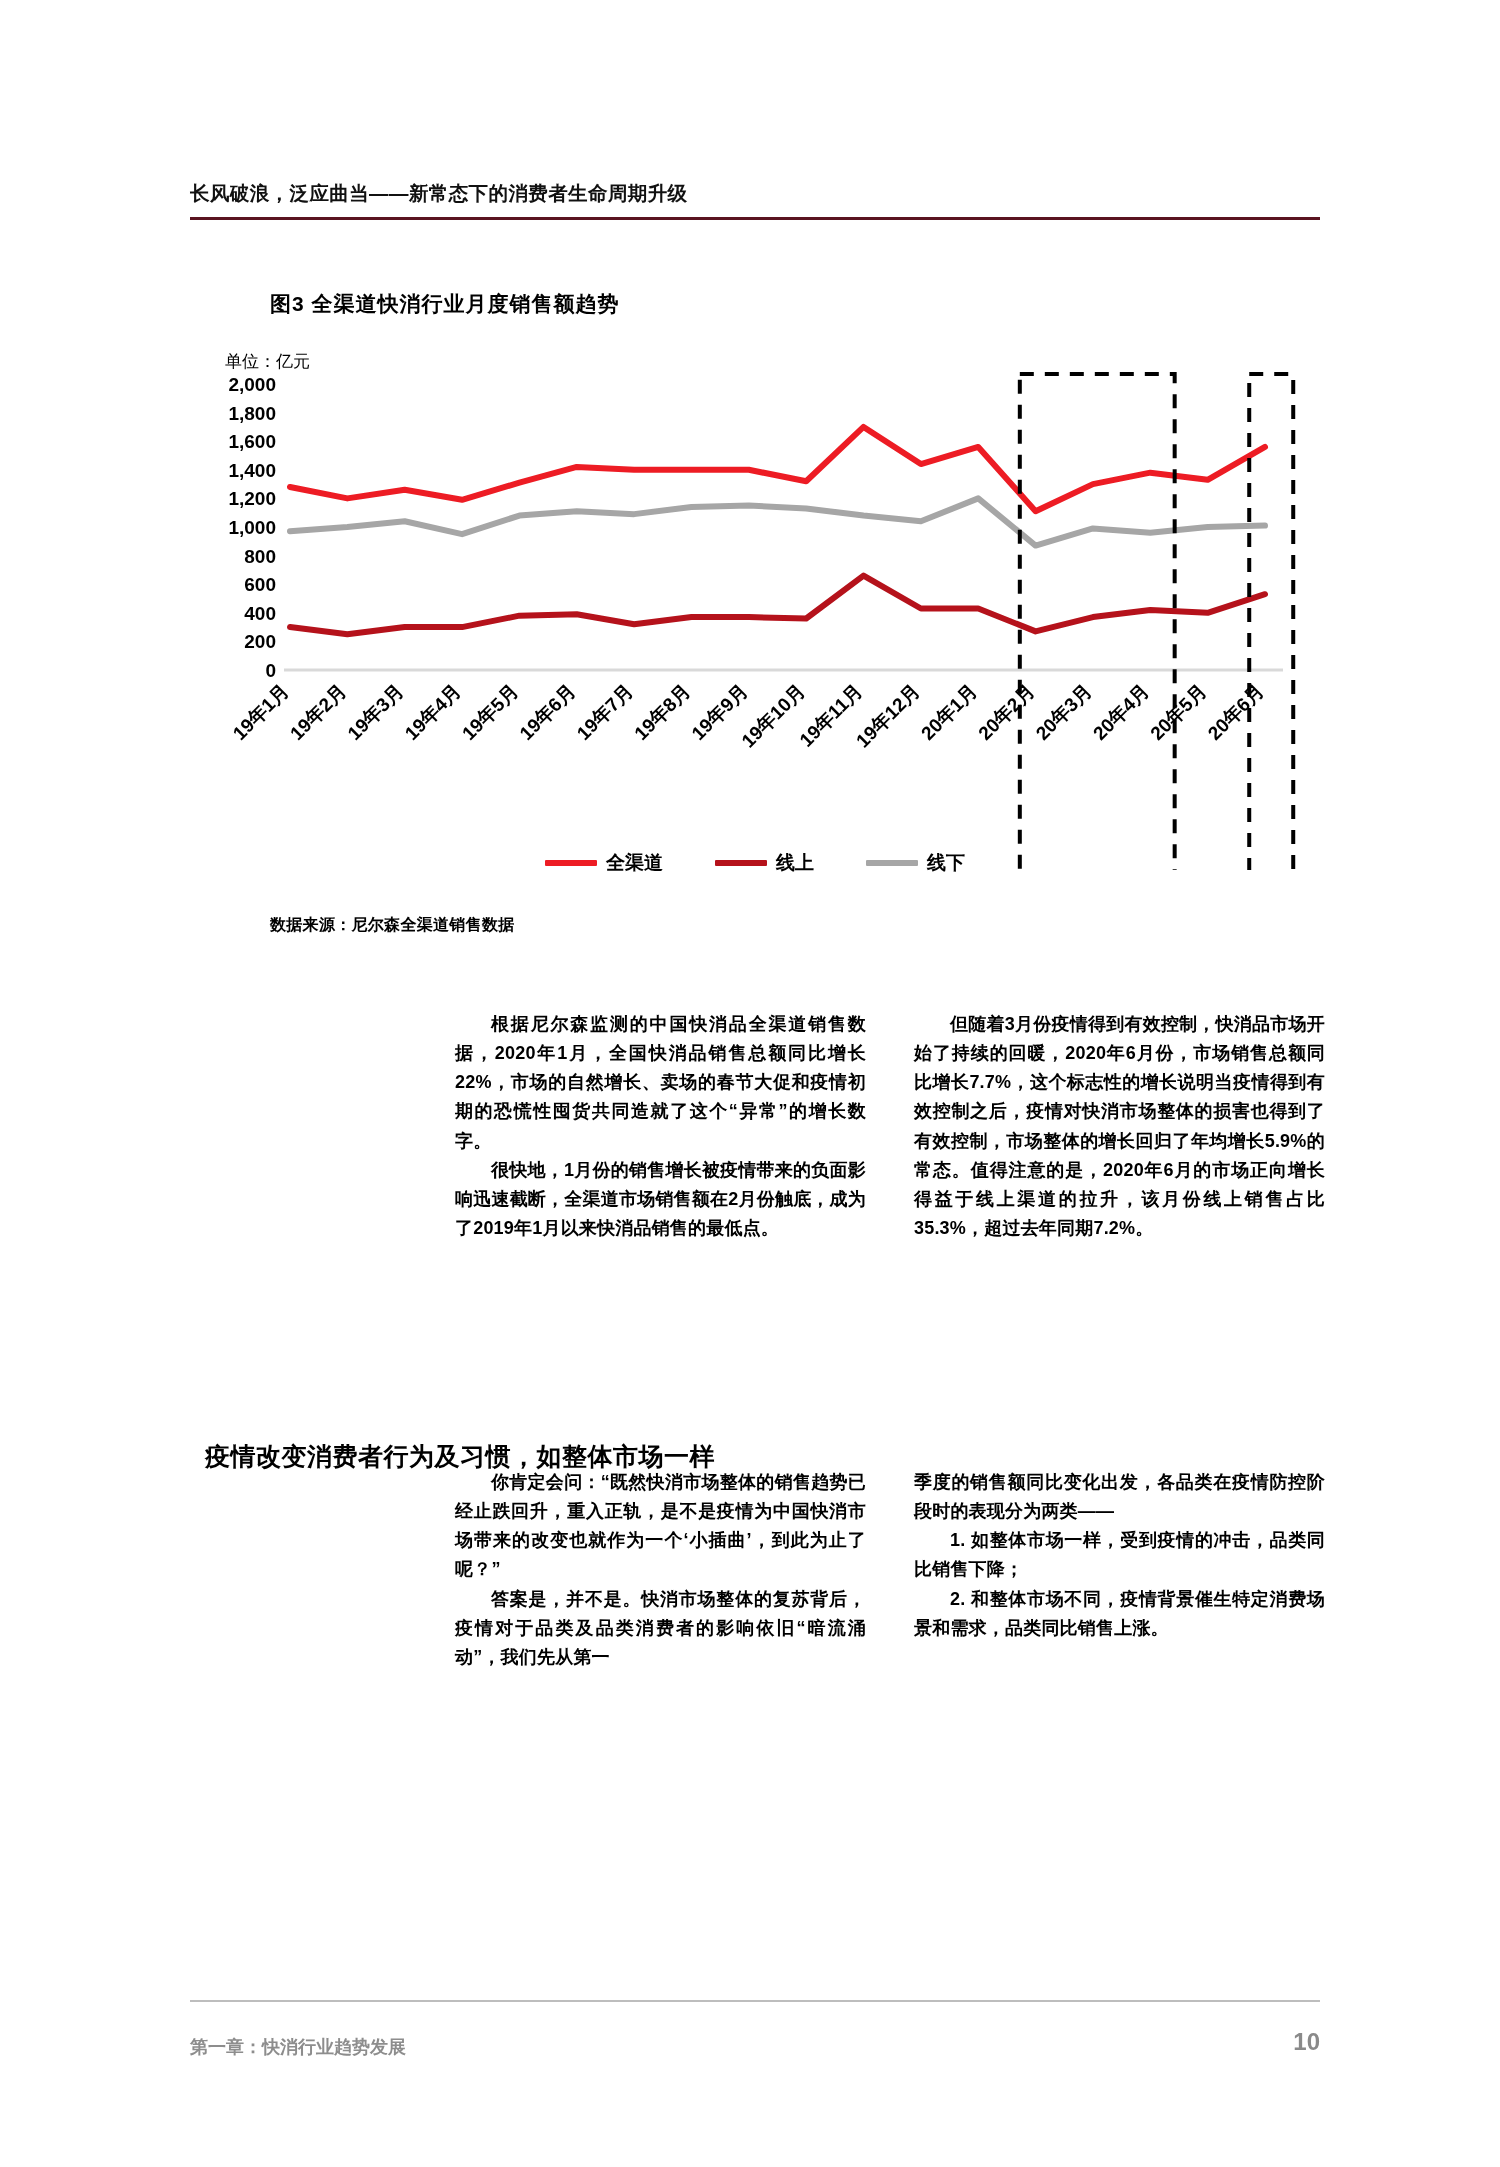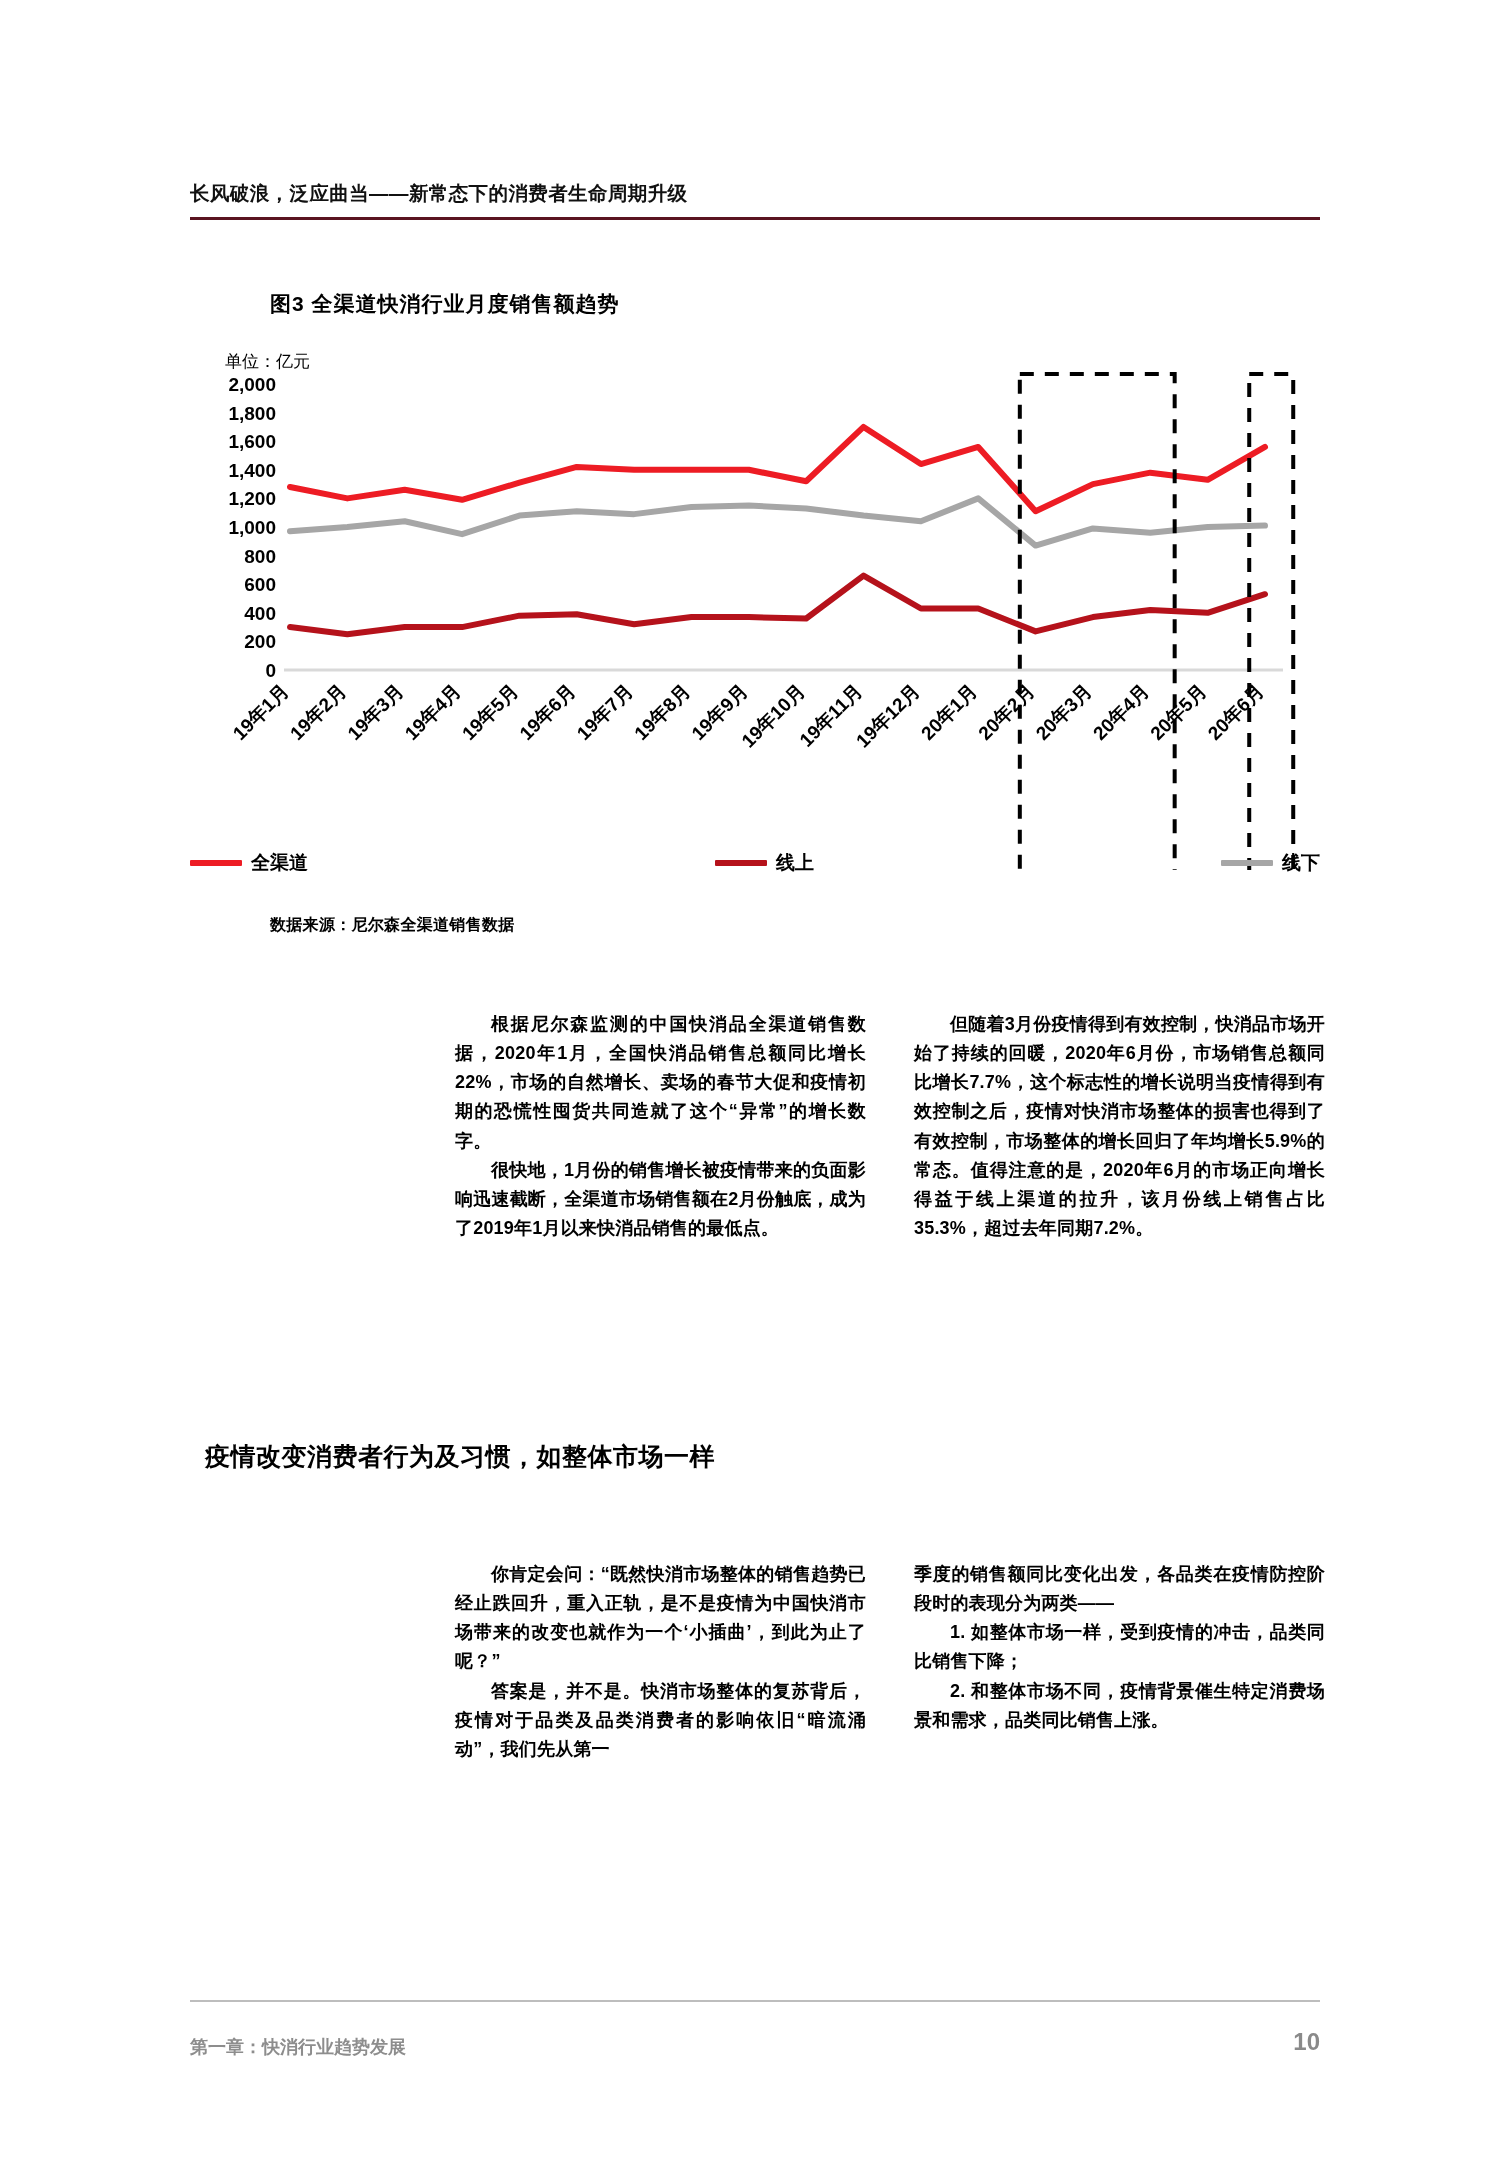--- a/index.html
+++ b/index.html
@@ -74,23 +74,23 @@
     width: 1130px;
   }
   .chart-svg { display: block; }
 
   .legend {
     position: absolute;
     left: 0;
     top: 560px;
     width: 1130px;
     display: flex;
-    justify-content: space-between;
+    justify-content: center;
     align-items: center;
-    gap: 76px;
+    gap: 52px;
   }
   .legend-item {
     display: flex;
     align-items: center;
     gap: 9px;
   }
   .legend-swatch {
     width: 52px;
     height: 6px;
     border-radius: 1px;
@@ -112,21 +112,21 @@
   
   .body-cols {
     position: absolute;
     left: 455px;
     top: 1010px;
     width: 870px;
     display: flex;
     gap: 48px;
   }
   .body-cols.second {
-    top: 1560px;
+    top: 1468px;
   }
   .col {
     width: 411px;
   }
   .col p {
     margin: 0;
     font-size: 18px;
     line-height: 1.62;
     font-weight: bold;
     text-align: justify;

